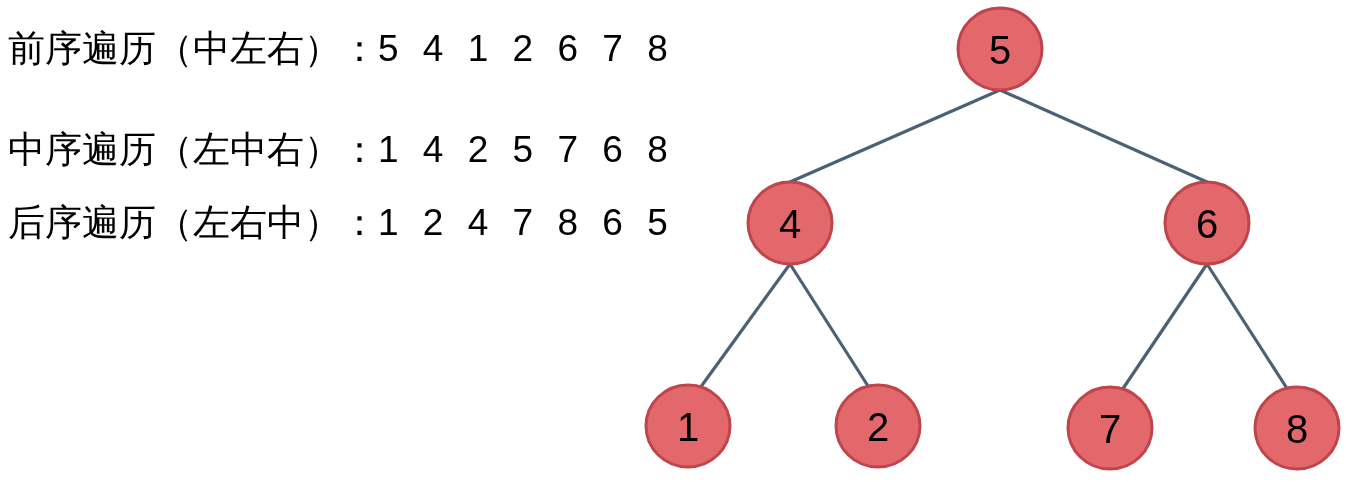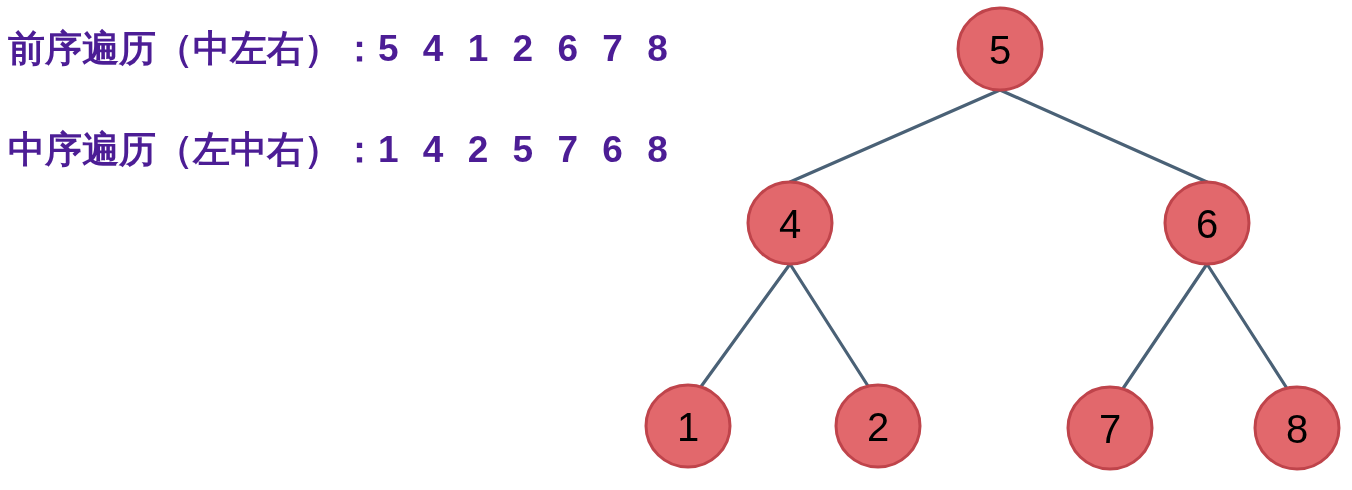--- a/index.html
+++ b/index.html
@@ -21,26 +21,25 @@
     position: absolute;
     left: 8px;
     top: 0px;
     width: 720px;
     height: 280px;
   }
   .traversal-line {
     position: absolute;
     left: 0;
     white-space: nowrap;
-    color: #4c1d95;
+    color: #000000;
     font-size: 37px;
     line-height: 37px;
     letter-spacing: 0px;
     font-family: "Liberation Sans", "DejaVu Sans", sans-serif;
-    font-weight: bold;
   }
   .traversal-line .t-label { letter-spacing: 0px; }
   .traversal-line .t-seq {
     letter-spacing: 7px;
     font-family: "Liberation Sans", "DejaVu Sans", sans-serif;
   }
   #traversal-line-0 { top: 30px; }
   #traversal-line-1 { top: 131px; }
   #traversal-line-2 { top: 204px; }
 
@@ -79,20 +78,23 @@
   <div id="traversal-list">
 
     <div class="traversal-line" id="traversal-line-0">
       <span class="t-label">前序遍历（中左右）：</span><span class="t-seq">5 4 1 2 6 7 8</span>
     </div>
 
     <div class="traversal-line" id="traversal-line-1">
       <span class="t-label">中序遍历（左中右）：</span><span class="t-seq">1 4 2 5 7 6 8</span>
     </div>
 
+    <div class="traversal-line" id="traversal-line-2">
+      <span class="t-label">后序遍历（左右中）：</span><span class="t-seq">1 2 4 7 8 6 5</span>
+    </div>
 
   </div>
 
   <svg id="tree-svg" viewBox="0 0 1352 490">
     <g id="edge-layer">
         <line x1="1000" y1="90" x2="790" y2="182" class="tree-edge" stroke="#4a6176"></line>
         <line x1="1000" y1="90" x2="1207" y2="182" class="tree-edge" stroke="#4a6176"></line>
         <line x1="790" y1="264" x2="700" y2="388" class="tree-edge" stroke="#4a6176"></line>
         <line x1="790" y1="264" x2="868" y2="386" class="tree-edge" stroke="#4a6176"></line>
         <line x1="1207" y1="264" x2="1122" y2="390" class="tree-edge" stroke="#4a6176"></line>

